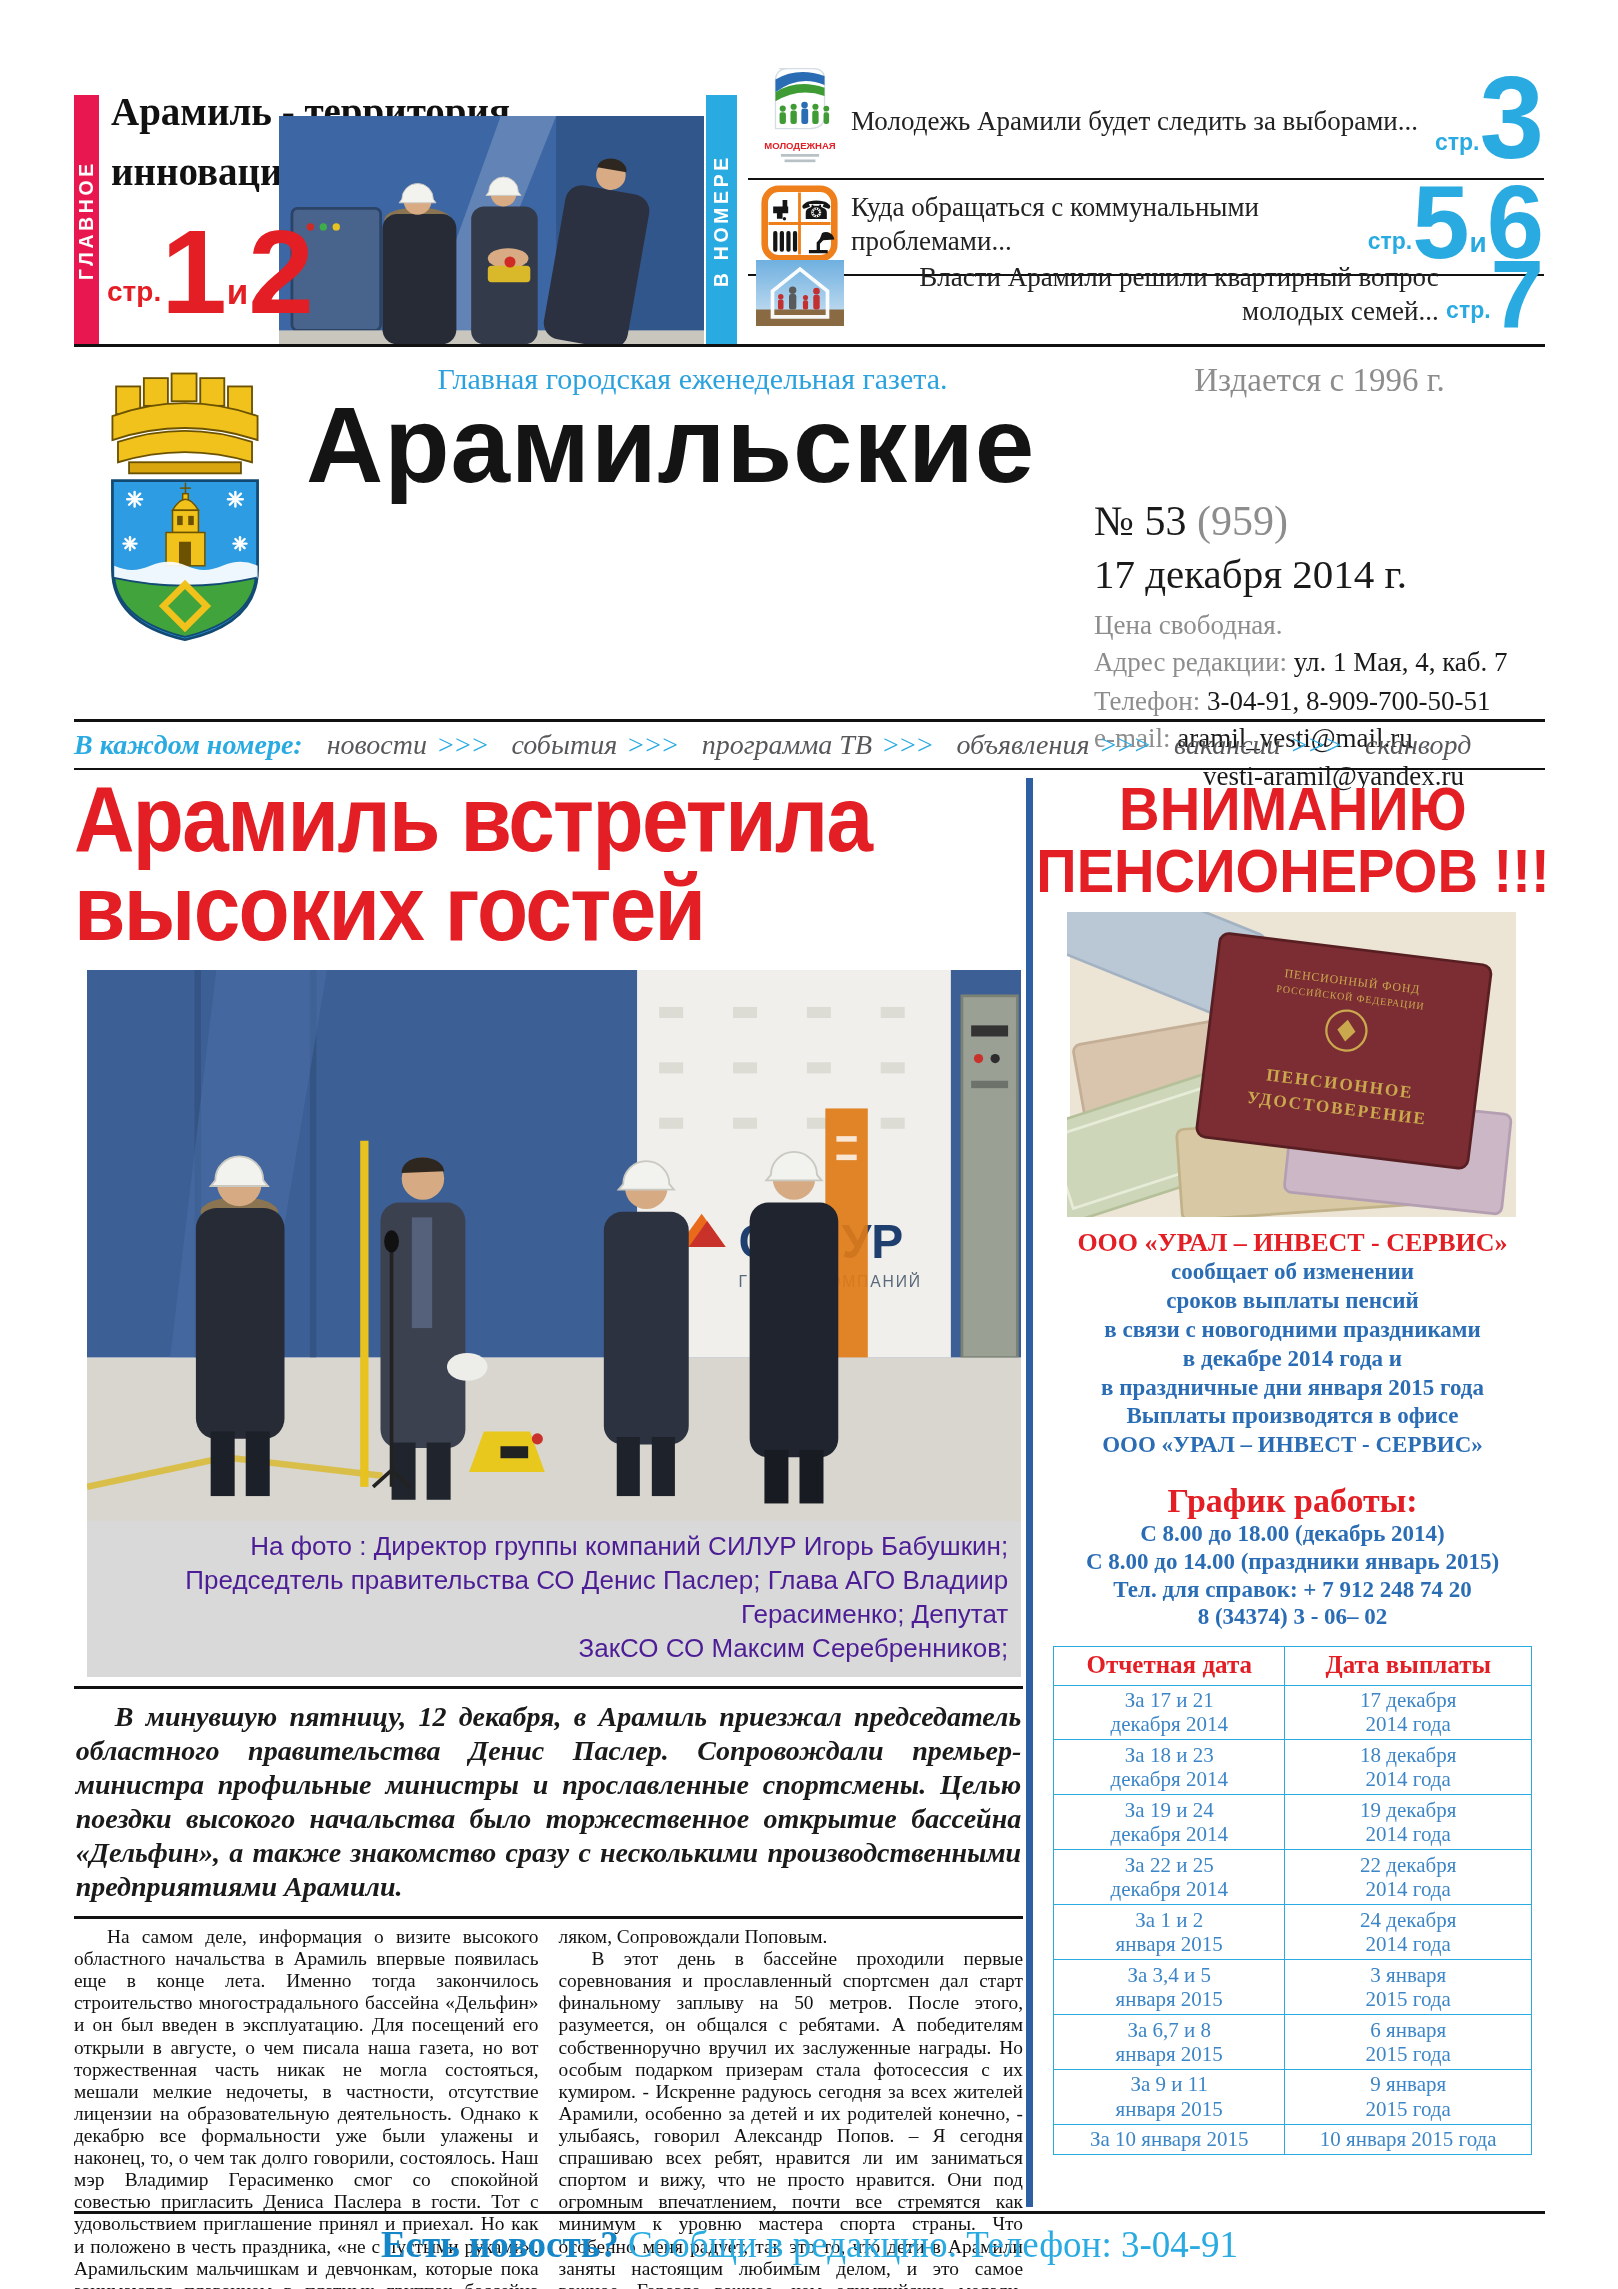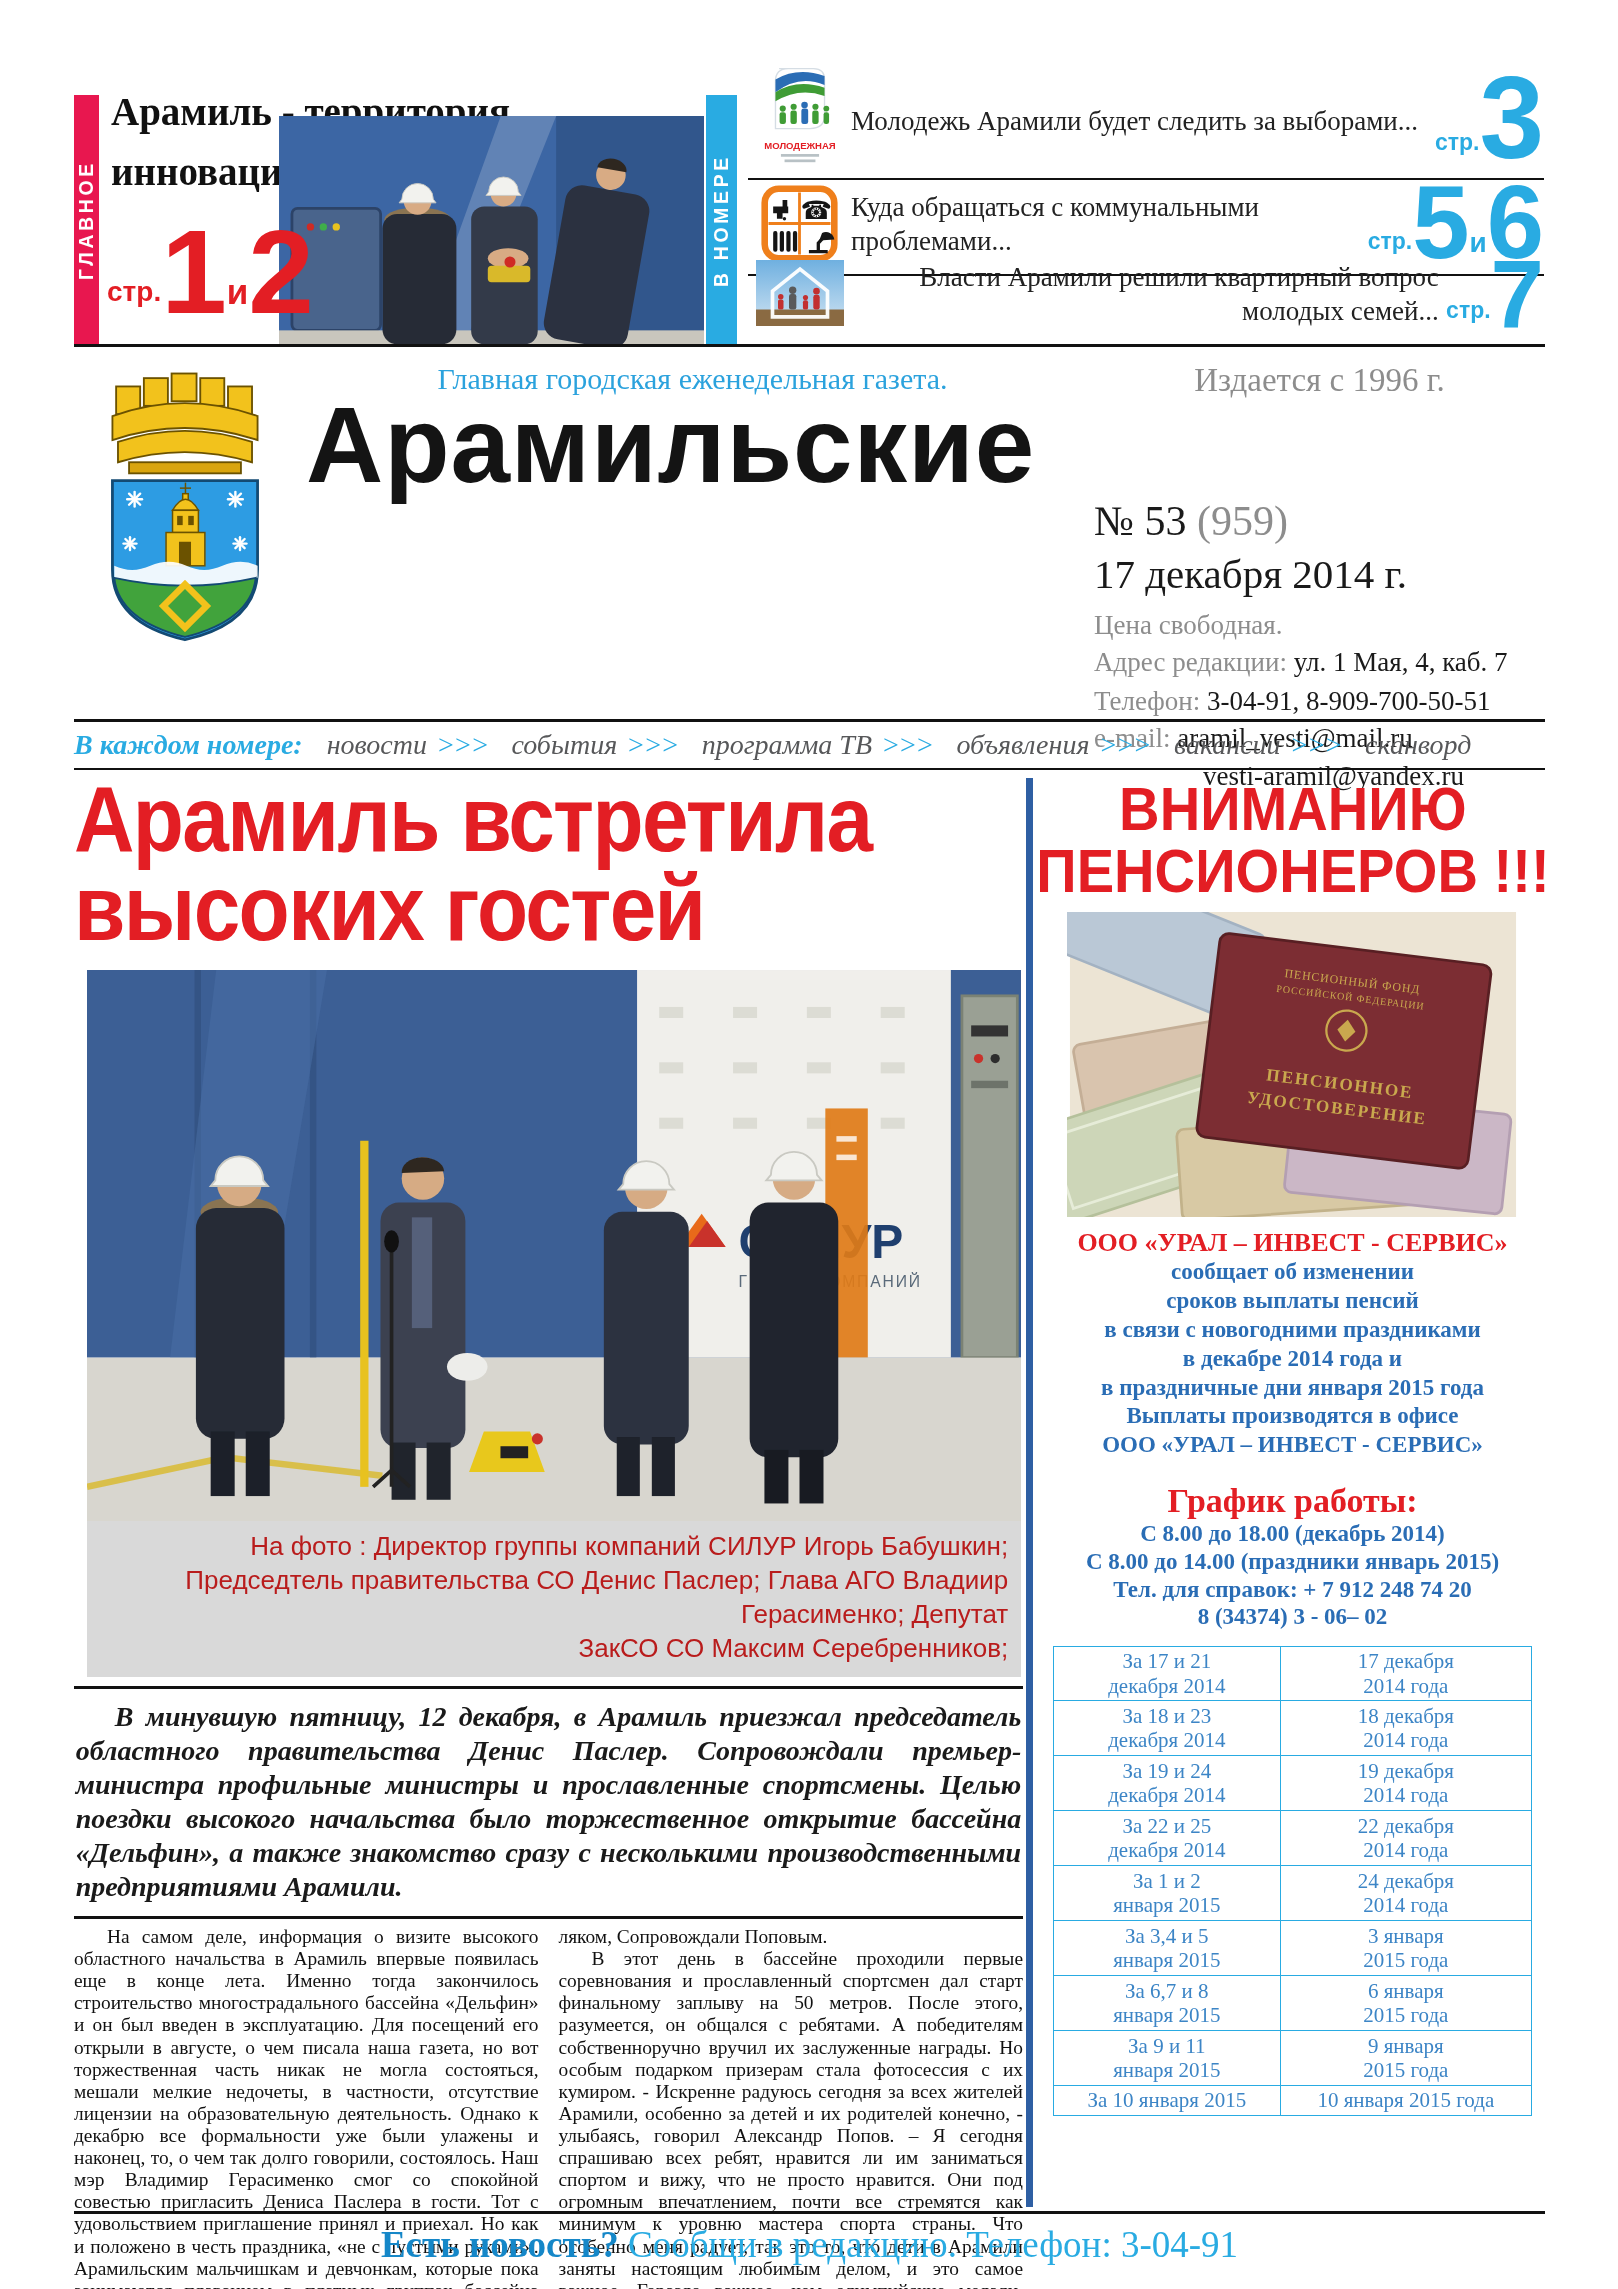--- a/index.html
+++ b/index.html
@@ -36,21 +36,21 @@
   .nav{border-top:3.7px solid #111;border-bottom:2.8px solid #111;display:flex;align-items:center;
        font-style:italic;font-size:28px;color:#57585a;}
   .nav .pfx{color:#29abe2;font-weight:bold;margin-right:24px;}
   .nav .it{margin-right:9.2px;}
   .nav .sp{color:#29abe2;margin-right:24px;letter-spacing:-1.8px;}
 
   
   .headline-red{font-family:"Liberation Sans",sans-serif;font-weight:bold;font-size:93px;line-height:.96;
                 color:#e31e24;transform:scaleX(.9);transform-origin:0 0;letter-spacing:-1.8px;white-space:nowrap;}
   .caption{background:#d9d9d9;text-align:right;font-family:"Liberation Sans",sans-serif;
-           font-size:26px;line-height:1.3;color:#b91c1c;padding:9.2px 13px 11px 9.2px;}
+           font-size:26px;line-height:1.3;color:#4c1d95;padding:9.2px 13px 11px 9.2px;}
   .lead{border-top:3.7px solid #111;border-bottom:3.7px solid #111;font-weight:bold;font-style:italic;
         font-size:28px;line-height:1.22;text-align:justify;padding:11px 1.8px 11px 1.8px;}
   .lead .ind{display:inline-block;width:39px;}
   .bodycols{display:flex;gap:20px;}
   .bodycol{width:466px;font-size:19.4px;line-height:1.14;text-align:justify;color:#111;}
   .bodycol p{margin:0;text-indent:33px;}
 
   
   .rcol{display:flex;flex-direction:column;align-items:center;}
   .attn{font-family:"Liberation Sans",sans-serif;font-weight:bold;font-size:61px;line-height:1.02;
@@ -451,20 +451,24 @@
     <div class="ann">ООО «УРАЛ – ИНВЕСТ - СЕРВИС»</div>
 
     <div class="sched-title" style="margin-top:22px;">График работы:</div>
     <div class="sched">С 8.00 до 18.00 (декабрь 2014)</div>
     <div class="sched">С 8.00 до 14.00 (праздники январь 2015)</div>
     <div class="sched">Тел. для справок: + 7 912 248 74 20</div>
     <div class="sched">8 (34374) 3 - 06– 02</div>
 
     <table class="pay" style="margin-top:14.8px;">
       <tbody>
+          <tr>
+        <th>Отчетная дата</th>
+        <th>Дата выплаты</th>
+      </tr>
       <tr>
             <td class="pre">За 17 и 21
 декабря 2014</td>
             <td class="pre">17 декабря
 2014 года</td>
           </tr>
       <tr>
             <td class="pre">За 18 и 23
 декабря 2014</td>
             <td class="pre">18 декабря

